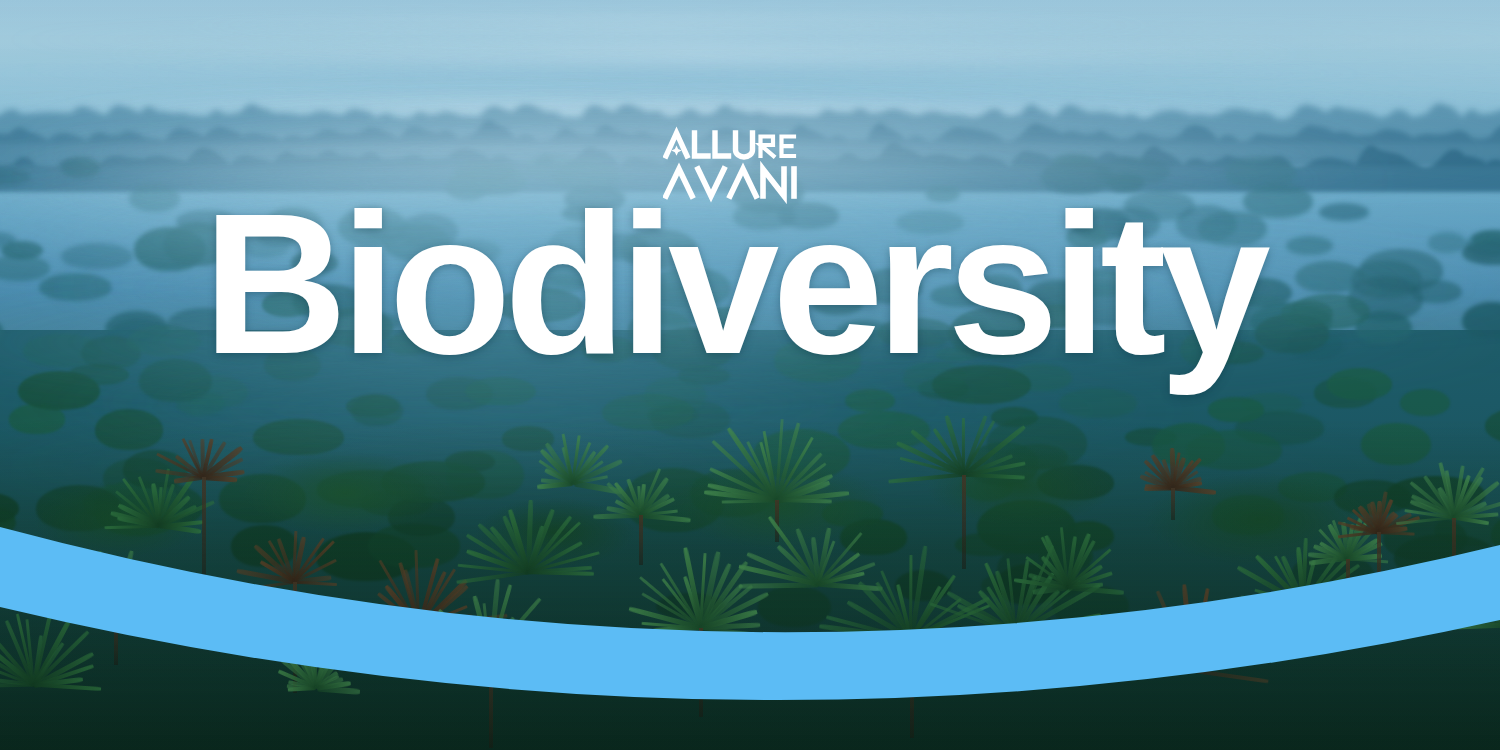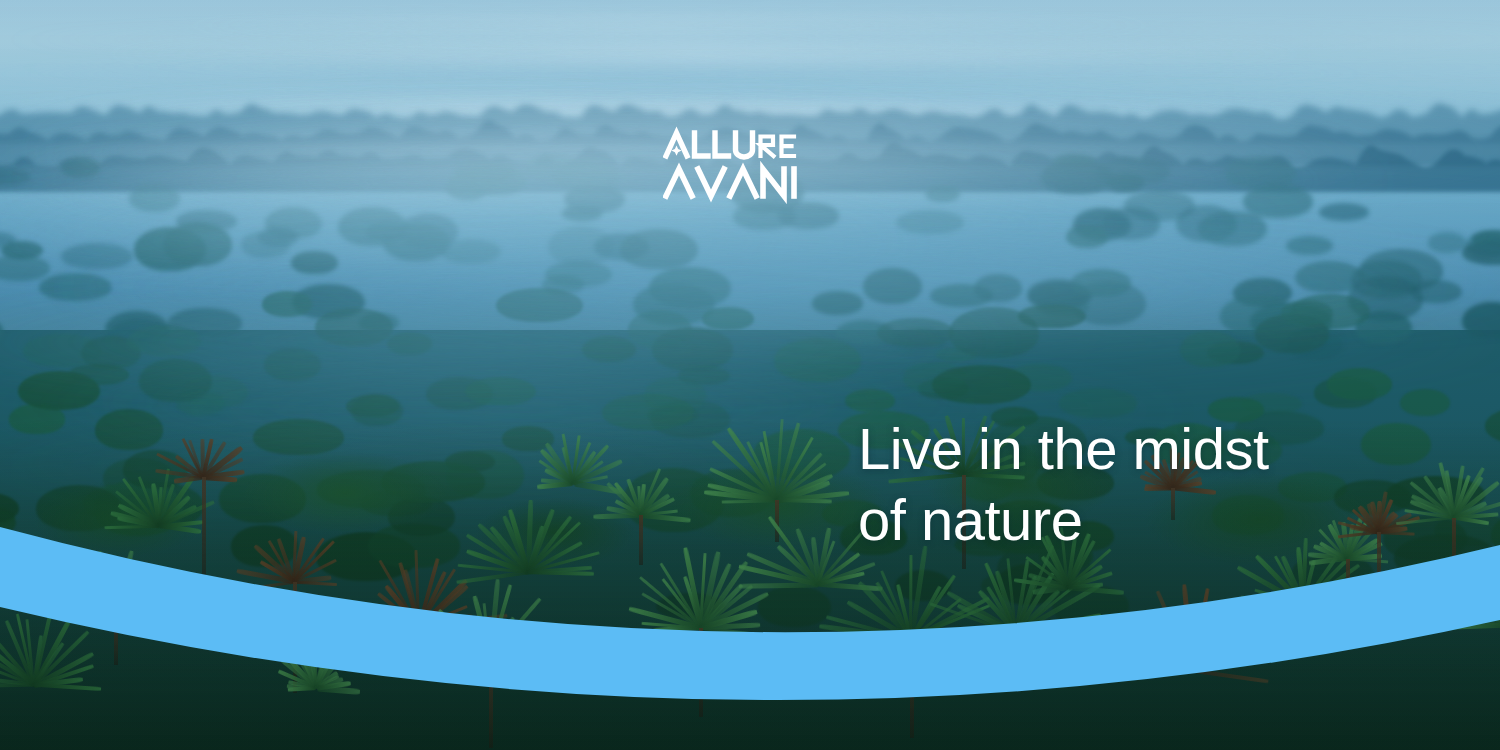--- a/index.html
+++ b/index.html
@@ -898,21 +898,18 @@
           <path d="M67,70 L80,43 L93,70"></path>
 
           <path d="M100,70 L100,43 L121,70 L121,43"></path>
 
           <path d="M131,43 L131,70"></path>
         </g>
       </svg>
     </div>
 
     <div class="headline">
+      <span class="l1">Biodiversity</span>
     </div>
 
-    <div class="subtitle">
-      <span>Live in the midst</span>
-      <span>of nature</span>
-    </div>
 
   </div>
 </div>
 
 </body></html>

